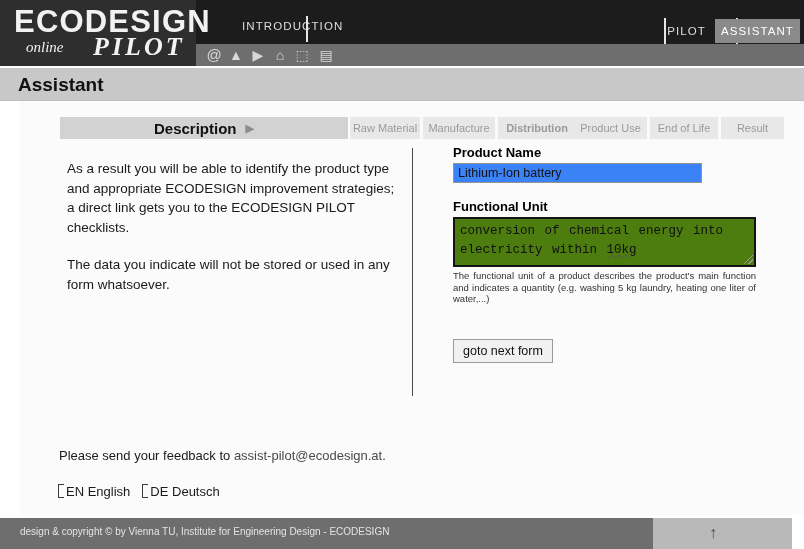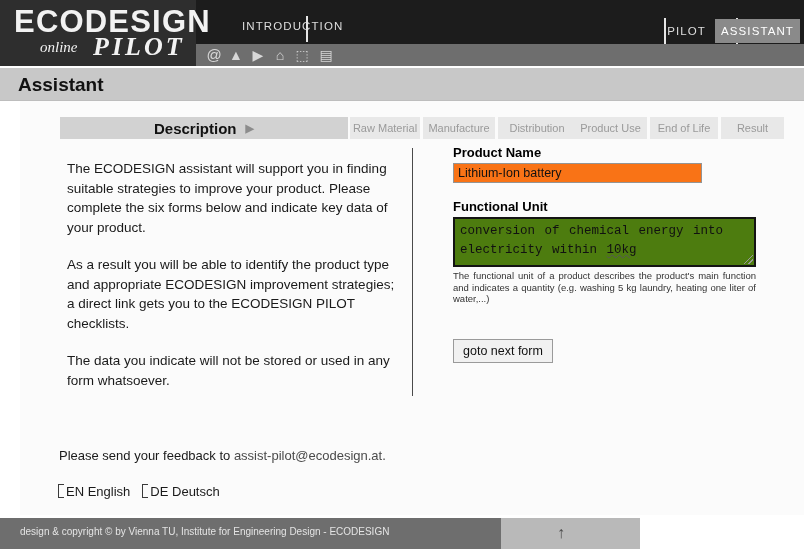--- a/index.html
+++ b/index.html
@@ -35,21 +35,21 @@
     left: 14px; top: 6px;
     font-family: "Liberation Sans", sans-serif;
     font-weight: bold;
     font-size: 31px;
     letter-spacing: 1.2px;
     line-height: 31px;
     color: #f2f2f2;
   }
   .logo-online {
     position: absolute;
-    left: 40px; top: 40px;
+    left: 26px; top: 40px;
     font-family: "Liberation Serif", serif;
     font-style: italic;
     font-size: 15px;
     line-height: 15px;
     color: #f2f2f2;
   }
   .logo-pilot {
     position: absolute;
     left: 93px; top: 34px;
     font-family: "Liberation Serif", serif;
@@ -217,21 +217,21 @@
   }
   .field-label {
     font-size: 13px;
     font-weight: bold;
     color: #000;
     margin: 0 0 3px 0;
   }
   .txt-input {
     box-sizing: border-box;
     border: 1px solid #949494;
-    background: #f97316;
+    background: #3b82f6;
     font-family: "Liberation Sans", sans-serif;
     font-size: 12.5px;
     color: #111;
     padding: 2px 4px;
     height: 20px;
     outline: none;
   }
   .input-product-name { width: 249px; }
   .input-lifetime { width: 96px; }
   .unit-years {
@@ -314,21 +314,21 @@
     border-top: 1px solid #3a3a3a;
     border-bottom: 1px solid #3a3a3a;
     vertical-align: -2px;
     margin-right: 2px;
   }
 
   
   .footer {
     position: absolute;
     left: 0; top: 518px;
-    width: 640px; height: 31px;
+    width: 792px; height: 31px;
     background: #6e6e6e;
   }
   .footer-text {
     position: absolute;
     left: 20px; top: 8px;
     font-size: 10px;
     color: #e4e4e4;
   }
   .footer-right {
     position: absolute;
@@ -384,38 +384,37 @@
   <div class="tabstrip">
     <div class="tab tab-active" style="left:0px; width:288px;">
       <span>Description</span><span class="tab-arrow">▶</span>
     </div>
     <div class="tab" style="left:290px; width:70px;">
       <span>Raw Material</span>
     </div>
     <div class="tab" style="left:363px; width:72px;">
       <span>Manufacture</span>
     </div>
-    <div class="tab" style="left:438px; width:78px;">
+    <div class="tab" style="left:438px; width:78px;font-weight:bold;">
       <span>Distribution</span>
     </div>
     <div class="tab" style="left:514px; width:73px;">
       <span>Product Use</span>
     </div>
     <div class="tab" style="left:590px; width:68px;">
       <span>End of Life</span>
     </div>
     <div class="tab" style="left:661px; width:63px;">
       <span>Result</span>
     </div>
   </div>
 
   <div class="col-divider"></div>
 
   <div class="intro-col">
-    <p class="intro-p">The ECODESIGN assistant will support you in finding suitable strategies to improve your product. Please complete the six forms below and indicate key data of your product.</p>
     <p class="intro-p">As a result you will be able to identify the product type and appropriate ECODESIGN improvement strategies; a direct link gets you to the ECODESIGN PILOT checklists.</p>
     <p class="intro-p">The data you indicate will not be stored or used in any form whatsoever.</p>
   </div>
 
   <div class="form-col">
 
     <div class="field-group">
       <div class="field-label">Product Name</div>
       <input class="txt-input input-product-name" type="text" value="Lithium-Ion battery" style="">
     </div>

